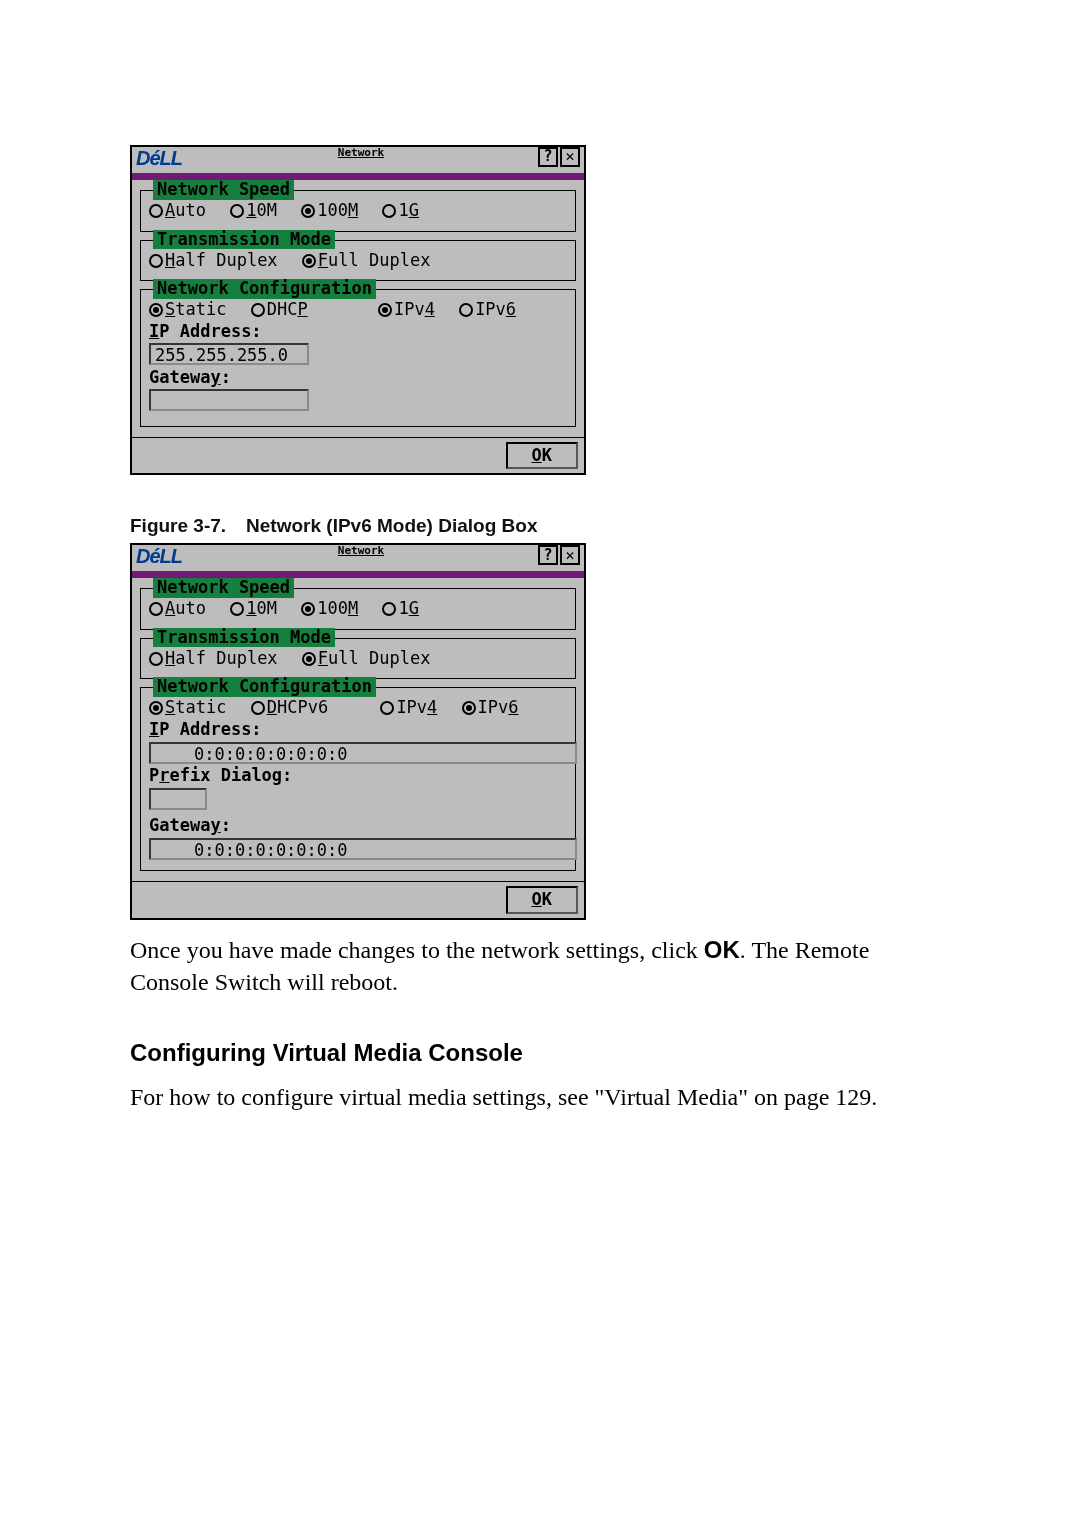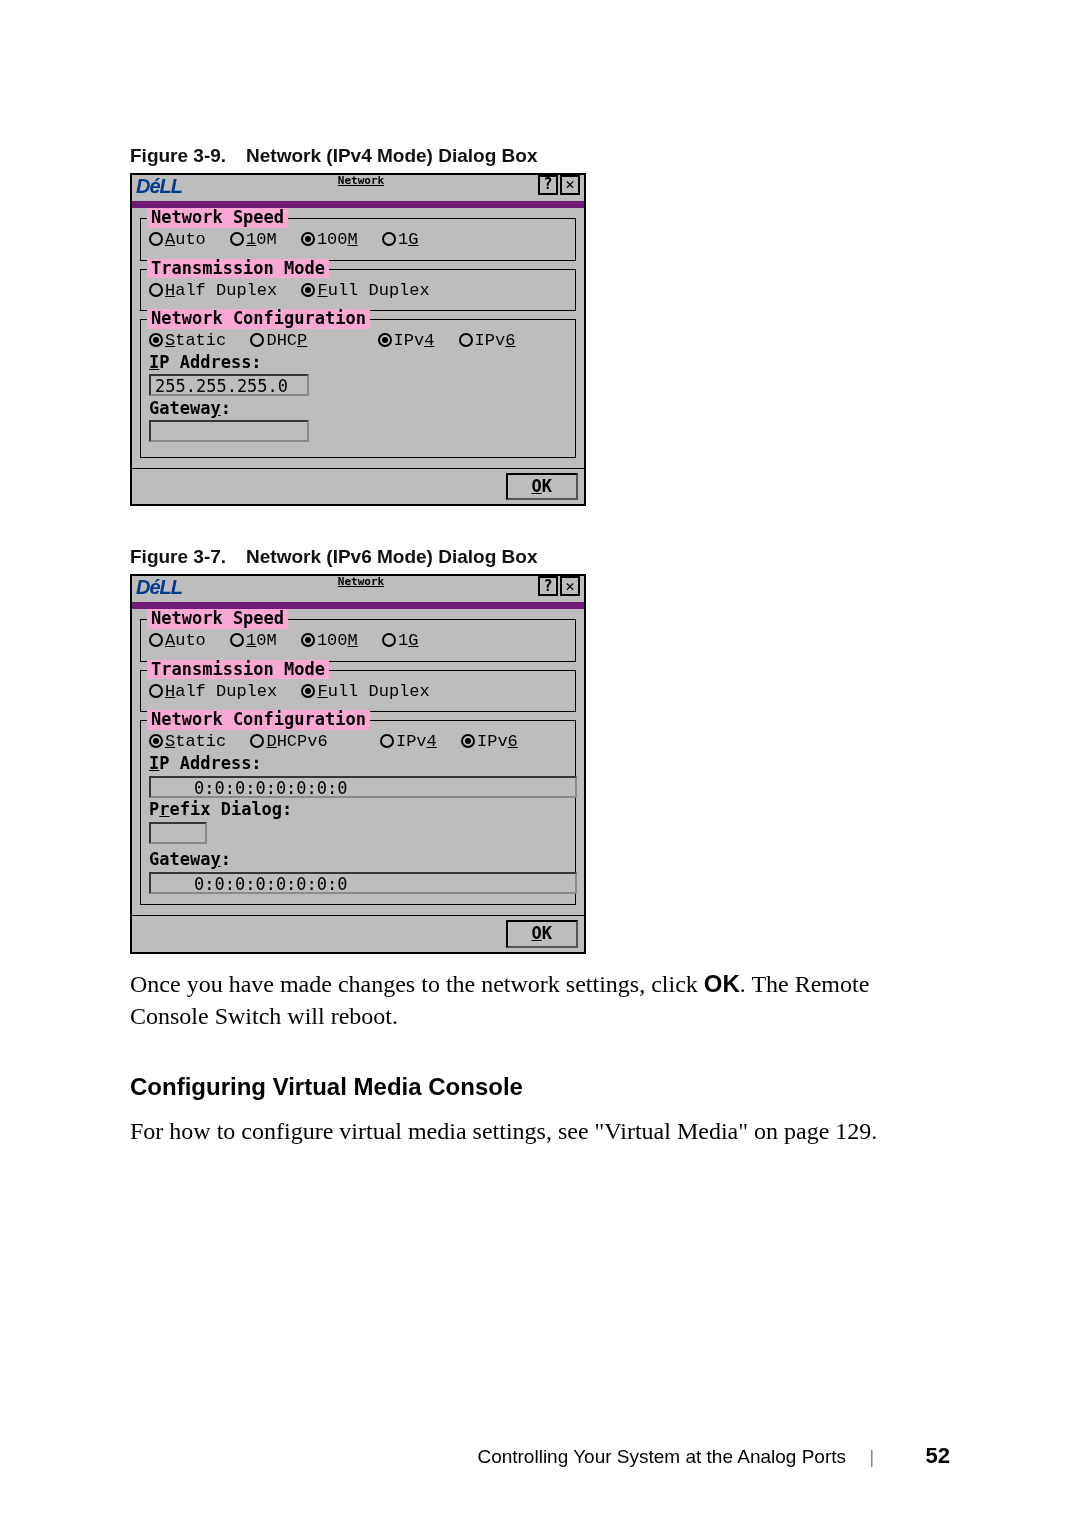--- a/index.html
+++ b/index.html
@@ -75,22 +75,22 @@
   }
   .group {
     border: 1px solid #000;
     margin: 8px 2px;
     padding: 8px 8px 8px 8px;
     position: relative;
   }
   .group .legend {
     position: absolute;
     top: -11px;
-    left: 6px;
-    background: #f9a8d4;
+    left: 12px;
+    background: #15803d;
     padding: 0 4px;
     font-weight: bold;
   }
   .row { margin: 2px 0; white-space: nowrap; }
   .u { text-decoration: underline; }
   .radio {
     display: inline-block;
     width: 14px; height: 14px;
     border: 2px solid #000;
     border-radius: 50%;
@@ -101,21 +101,21 @@
     background: #bdbdbd;
   }
   .radio.sel::after {
     content: "";
     position: absolute;
     left: 2px; top: 2px;
     width: 6px; height: 6px;
     background: #000;
     border-radius: 50%;
   }
-  .opt { display: inline-block; margin-right: 14px; font-family: Liberation Mono, monospace; }
+  .opt { display: inline-block; margin-right: 14px; }
   .lbl-bold { font-weight: bold; }
   .input {
     border: 2px inset #8a8a8a;
     background: #bdbdbd;
     padding: 1px 4px;
     height: 22px;
     box-sizing: border-box;
     display: inline-block;
   }
   .input.small { width: 160px; }
@@ -157,23 +157,20 @@
   }
   .footer .sep { margin: 0 18px; color: #888; }
   .footer .pg { font-weight: bold; font-size: 22px; margin-left: 28px; }
   .spacer40 { height: 40px; }
 </style>
 </head>
 <body>
 
 <div class="page">
 
-  <div class="figlabel">
-    <span>Figure 3-9.</span><span class="gap"></span><span>Network (IPv4 Mode) Dialog Box</span>
-  </div>
 
   <div class="dialog">
     <div class="titlebar">
       <span class="logo">DéLL</span>
       <span class="title-text">Network</span>
       <span class="winbtn">?</span>
       <span class="winbtn">✕</span>
     </div>
     <div class="body">
       <div class="group">
@@ -263,19 +260,14 @@
   </div>
 
   <div class="para">
     <span>Once you have made changes to the network settings, click </span><b style="font-family:Arial,Helvetica,sans-serif;">OK</b><span>. The Remote Console Switch will reboot.</span>
   </div>
 
   <div class="h4">Configuring Virtual Media Console</div>
 
   <div class="para">For how to configure virtual media settings, see "Virtual Media" on page 129.</div>
 
-  <div class="footer">
-    <span>Controlling Your System at the Analog Ports</span>
-    <span class="sep">|</span>
-    <span class="pg">52</span>
-  </div>
 
 </div>
 
 </body></html>

